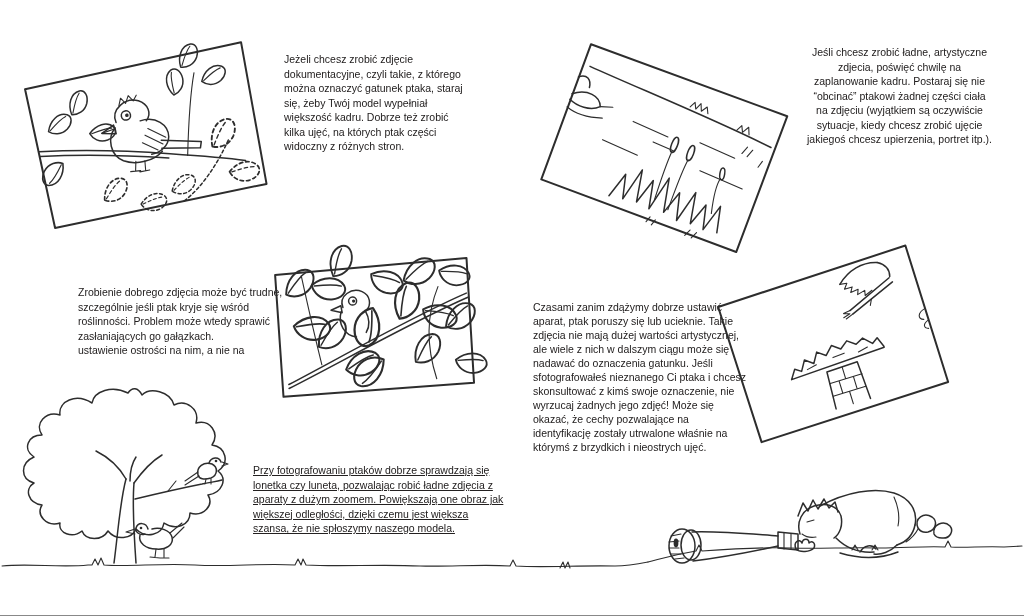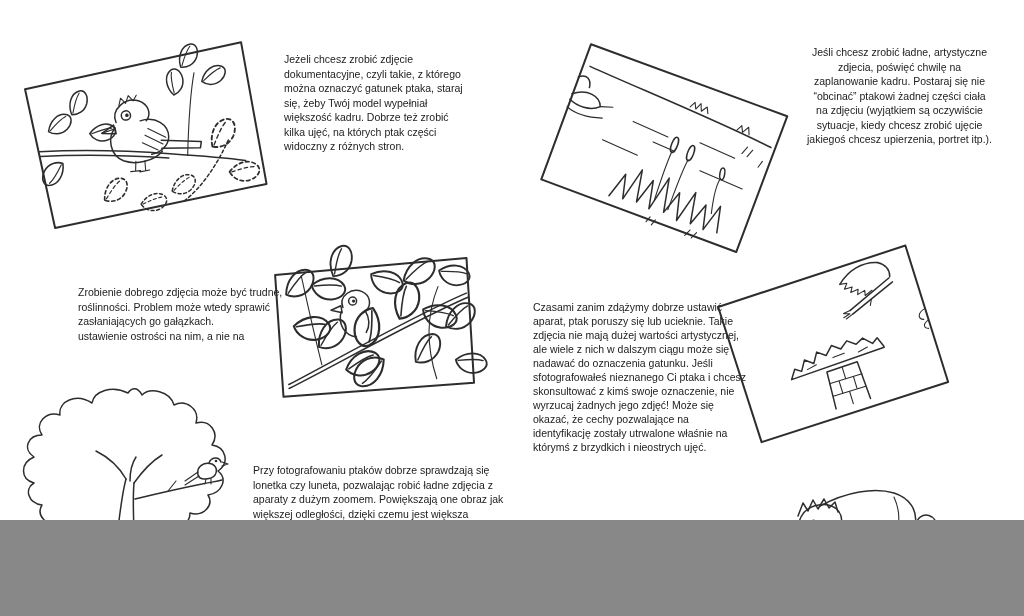--- a/index.html
+++ b/index.html
@@ -1,16 +1,16 @@
 <!DOCTYPE html>
 <html><head>
 <meta charset="utf-8">
 <style>
   html,body{margin:0;padding:0;background:#888;}
-  #page{position:relative;width:1024px;height:520px;background:#ffffff;overflow:hidden;
+  #page{position:relative;width:1024px;height:615px;background:#ffffff;overflow:hidden;
         font-family:"Liberation Sans", sans-serif;color:#232020;}
   .para{position:absolute;font-size:10.5px;line-height:14.5px;color:#232020;}
   .para .line{white-space:nowrap;}
   .para.tight{line-height:14px;}
   .sketch{position:absolute;}
   svg{display:block;overflow:visible;}
   svg *{stroke:#2d2d2d;fill:none;stroke-width:1.5;stroke-linecap:round;stroke-linejoin:round;}
   svg .fr{stroke-width:2;}
   svg .thin{stroke-width:1.1;}
   svg .fill{fill:#2d2d2d;stroke:none;}
@@ -99,20 +99,21 @@
     <div class="line">zdjecia, poświęć chwilę na</div>
     <div class="line">zaplanowanie kadru. Postaraj się nie</div>
     <div class="line">“obcinać” ptakowi żadnej części ciała</div>
     <div class="line">na zdjęciu (wyjątkiem są oczywiście</div>
     <div class="line">sytuacje, kiedy chcesz zrobić ujęcie</div>
     <div class="line">jakiegoś chcesz upierzenia, portret itp.).</div>
   </div>
 
   <div class="para" style="left:78px;top:285px;">
     <div class="line">Zrobienie dobrego zdjęcia może być trudne,</div>
+    <div class="line">szczególnie jeśli ptak kryje się wśród</div>
     <div class="line">roślinności. Problem może wtedy sprawić</div>
     <div class="line">zasłaniających go gałązkach.</div>
     <div class="line">ustawienie ostrości na nim, a nie na</div>
   </div>
 
   <div class="sketch" style="left:274px;top:260px;width:200px;height:135px;transform:rotate(-3deg);" aria-label="framed sketch: bird hidden among leaves">
     <svg width="200" height="135" viewBox="0 0 200 135">
       <path class="fr" d="M4,10 L196,3 L197,128 L6,132 Z"></path>
       <path d="M12,120 C60,98 140,58 194,38"></path>
       <path d="M12,124 C62,102 142,62 196,42"></path>
@@ -189,21 +190,21 @@
       <path class="thin" d="M210,79 l6,2 l-6,2 M187,93 L173,102 M186,89 L173,98 M194,96 L193,101 M199,96 L199,101"></path>
 
       <path d="M128,152 C126,160 134,166 144,166 C154,167 162,162 160,154 C158,147 148,144 140,146"></path>
       <path d="M136,146 C134,139 126,139 124,145 C123,149 128,153 133,151"></path>
       <path class="thin" d="M123,146 l-9,3 l9,2"></path>
       <circle class="fill" cx="129" cy="145" r="1.3"></circle>
       <path class="thin" d="M158,150 L170,140 M161,155 L172,144 M144,166 L143,174 M152,166 L152,174 M138,174 l10,1 M147,175 l10,0"></path>
     </svg>
   </div>
 
-  <div class="para" style="left:253px;top:463px;">
+  <div class="para" style="left:253px;top:463px;text-decoration:underline;">
     <div class="line">Przy fotografowaniu ptaków dobrze sprawdzają się</div>
     <div class="line">lonetka czy luneta, pozwalając robić ładne zdjęcia z</div>
     <div class="line">aparaty z dużym zoomem. Powiększają one obraz jak</div>
     <div class="line">większej odległości, dzięki czemu jest większa</div>
     <div class="line">szansa, że nie spłoszymy naszego modela.</div>
   </div>
 
   <div class="sketch" style="left:0px;top:536px;width:1024px;height:44px;" aria-label="sketch: grass ground line">
     <svg width="1024" height="44" viewBox="0 0 1024 44">
       <path class="thin" d="M2,30 C30,27 60,32 88,29 L92,29 l3,-6 l3,6 l3,-7 l3,7 C130,31 160,27 195,29 C230,31 262,27 295,29 l3,-6 l3,6 l2,-6 l3,6 C340,31 380,28 420,30 C450,31 480,28 510,30 l3,-6 l3,6 C545,32 580,29 615,30 C628,30 638,28 648,26"></path>

